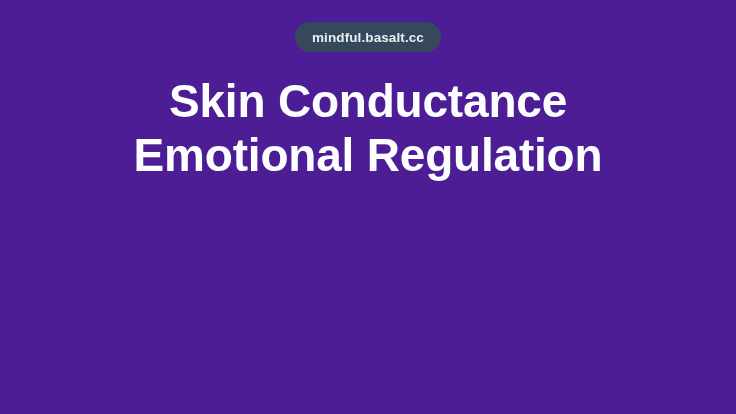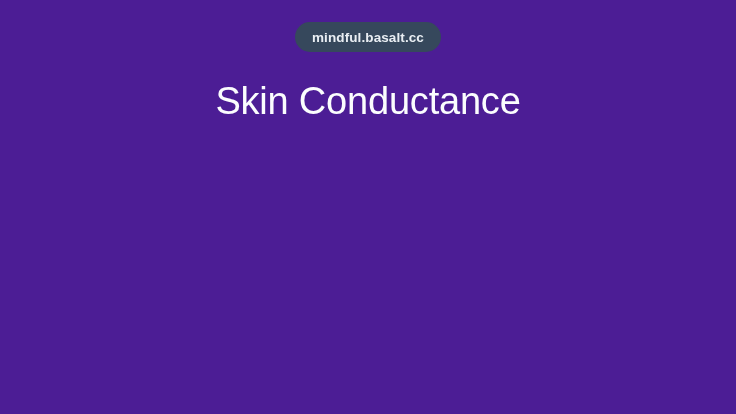--- a/index.html
+++ b/index.html
@@ -44,35 +44,36 @@
     white-space: nowrap;
     user-select: none;
   }
 
   .title-block {
     margin-top: 22px;
     width: 640px;
     text-align: center;
     color: #fbfdfe;
     font-family: "Liberation Sans", sans-serif;
-    font-size: 38px;
-    font-weight: 400;
+    font-size: 46px;
+    font-weight: 700;
     line-height: 54px;
     letter-spacing: -0.2px;
   }
 
   .title-line {
     display: block;
     white-space: nowrap;
   }
 </style>
 </head>
 <body>
 
 <div class="og-card">
 
   <div class="domain-badge">mindful.basalt.cc</div>
 
   <h1 class="title-block">
     <span class="title-line">Skin Conductance</span>
+    <span class="title-line">Emotional Regulation</span>
   </h1>
 
 </div>
 
 </body></html>

